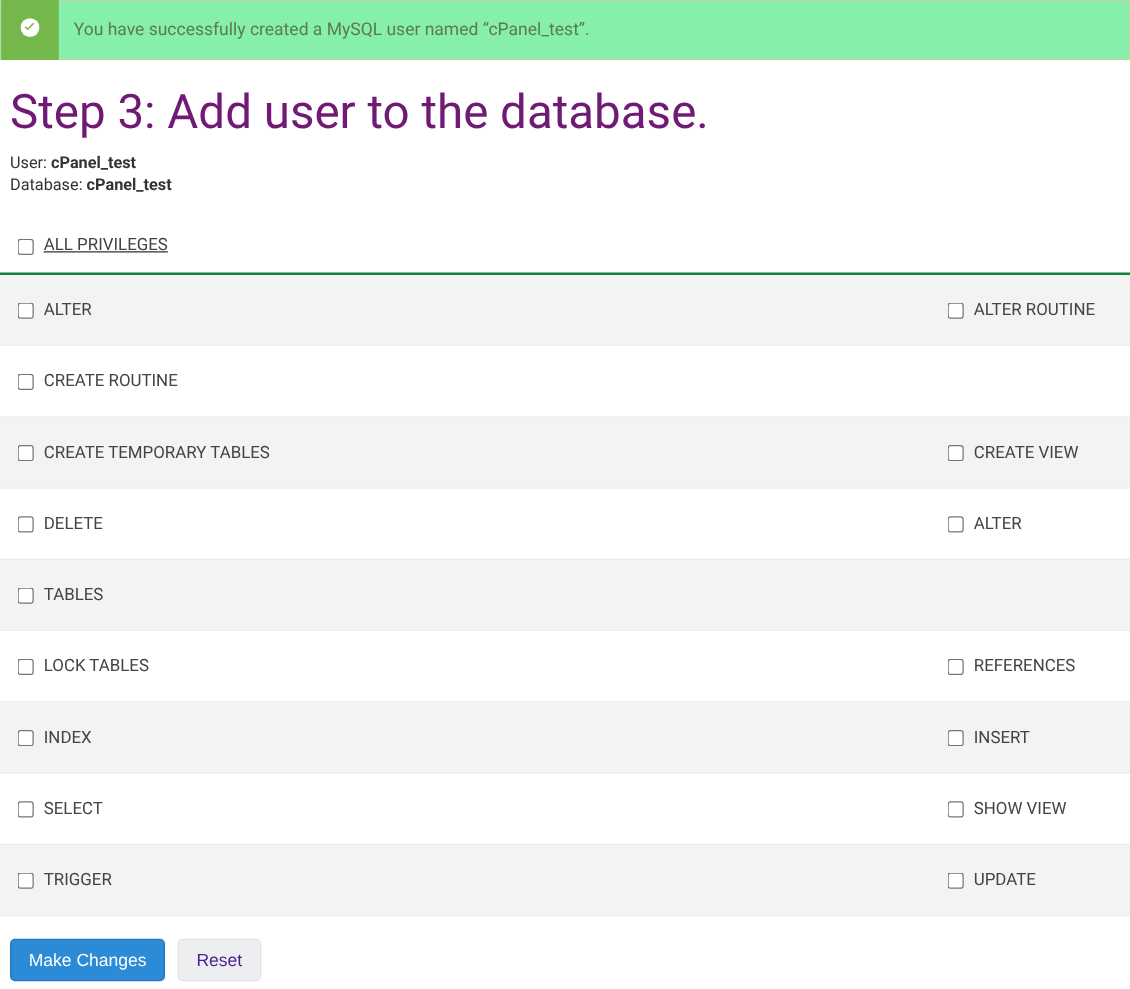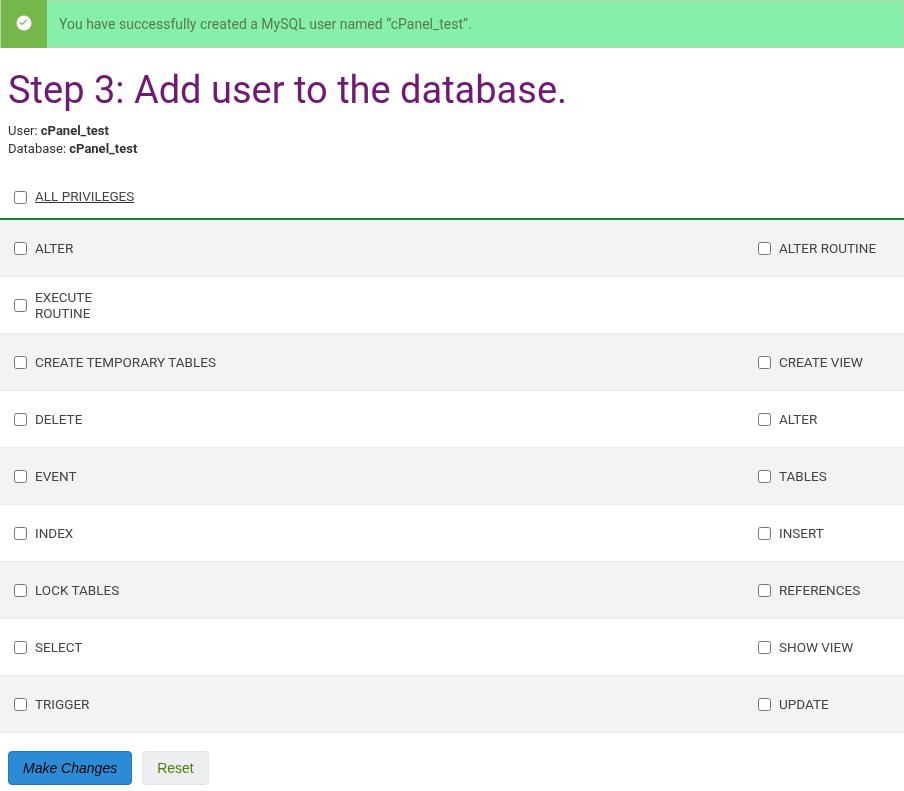--- a/index.html
+++ b/index.html
@@ -93,27 +93,26 @@
     }
     .btn {
       font-size: 14px;
       padding: 8px 14px;
       border-radius: 4px;
       cursor: pointer;
       border: 1px solid transparent;
     }
     .btn-primary {
       background: #2b8bd6;
-      color: #000000;
+      color: #ffffff;
       border-color: #2277bd;
-      font-style: italic;
     }
     .btn-default {
       background: #eceeef;
-      color: #4d7c0f;
+      color: #4c1d95;
       border-color: #e1e3e4;
     }
   </style>
 </head>
 <body>
 
 <div class="success-banner">
   <div class="success-icon-wrap">
     <span>
       <svg viewBox="0 0 24 24" fill="#fff">
@@ -150,21 +149,21 @@
           <span class="priv-label">ALTER</span>
         </div>
         <div class="priv-cell right">
           <input type="checkbox" style="">
           <span class="priv-label">ALTER ROUTINE</span>
         </div>
       </div>
       <div class="priv-row">
         <div class="priv-cell right">
           <input type="checkbox" style="">
-          <span class="priv-label">EXECUTE ROUTINE</span>
+          <span class="priv-label">CREATE ROUTINE</span>
         </div>
       </div>
       <div class="priv-row">
         <div class="priv-cell left">
           <input type="checkbox" style="">
           <span class="priv-label">CREATE TEMPORARY TABLES</span>
         </div>
         <div class="priv-cell right">
           <input type="checkbox" style="">
           <span class="priv-label">CREATE VIEW</span>
@@ -174,47 +173,43 @@
         <div class="priv-cell left">
           <input type="checkbox" style="">
           <span class="priv-label">DELETE</span>
         </div>
         <div class="priv-cell right">
           <input type="checkbox" style="">
           <span class="priv-label">ALTER</span>
         </div>
       </div>
       <div class="priv-row">
-        <div class="priv-cell left">
-          <input type="checkbox" style="">
-          <span class="priv-label">EVENT</span>
-        </div>
         <div class="priv-cell right">
           <input type="checkbox" style="">
           <span class="priv-label">TABLES</span>
         </div>
       </div>
       <div class="priv-row">
         <div class="priv-cell left">
           <input type="checkbox" style="">
+          <span class="priv-label">LOCK TABLES</span>
+        </div>
+        <div class="priv-cell right">
+          <input type="checkbox" style="">
+          <span class="priv-label">REFERENCES</span>
+        </div>
+      </div>
+      <div class="priv-row">
+        <div class="priv-cell left">
+          <input type="checkbox" style="">
           <span class="priv-label">INDEX</span>
         </div>
         <div class="priv-cell right">
           <input type="checkbox" style="">
           <span class="priv-label">INSERT</span>
-        </div>
-      </div>
-      <div class="priv-row">
-        <div class="priv-cell left">
-          <input type="checkbox" style="">
-          <span class="priv-label">LOCK TABLES</span>
-        </div>
-        <div class="priv-cell right">
-          <input type="checkbox" style="">
-          <span class="priv-label">REFERENCES</span>
         </div>
       </div>
       <div class="priv-row">
         <div class="priv-cell left">
           <input type="checkbox" style="">
           <span class="priv-label">SELECT</span>
         </div>
         <div class="priv-cell right">
           <input type="checkbox" style="">
           <span class="priv-label">SHOW VIEW</span>

